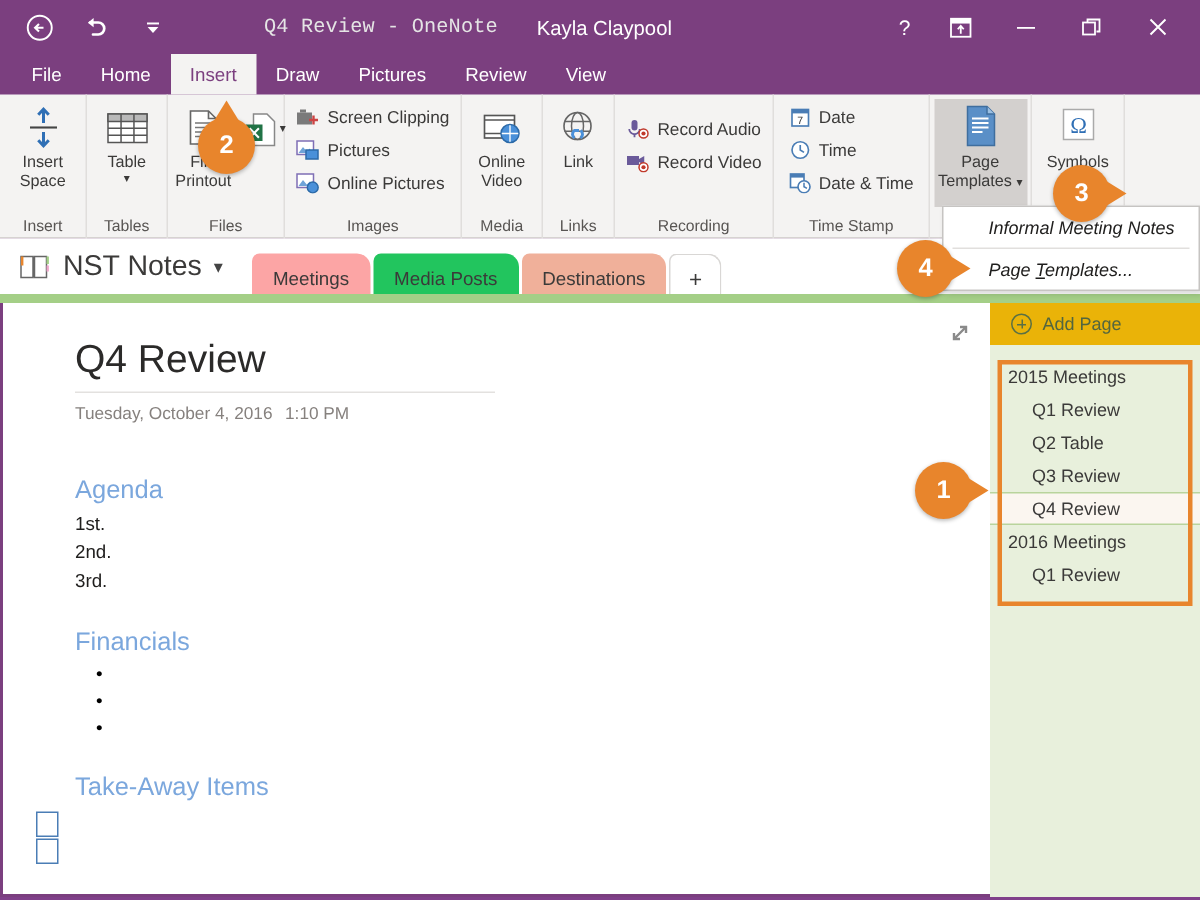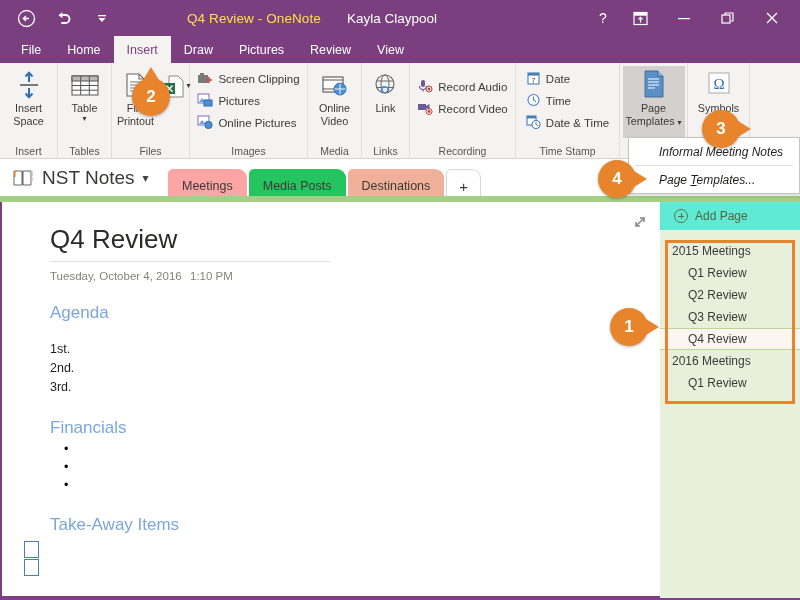--- a/index.html
+++ b/index.html
@@ -24,21 +24,21 @@
     color:#fff;
   }
   .qat { position:absolute; left:14px; top:6px; display:flex; align-items:center; gap:14px; }
   .qat-btn { width:24px; height:24px; display:flex; align-items:center; justify-content:center; color:#fff; }
   .qat-btn svg { display:block; }
   .title-center {
     position:absolute; left:0; top:0; width:800px; height:36px;
     display:flex; align-items:center; justify-content:center; gap:26px;
     pointer-events:none;
   }
-  .win-title { font-size:13.5px; color:#fde047; letter-spacing:.1px; }
+  .win-title { font-size:13.5px; color:#e5e5e5; letter-spacing:.1px;font-family:Liberation Mono, monospace; }
   .user-name { font-size:13.5px; color:#fff; }
   .win-ctrls { position:absolute; right:6px; top:0; height:36px; display:flex; align-items:center; }
   .win-ctrl {
     width:44px; height:36px; display:flex; align-items:center; justify-content:center;
     color:#fff; font-size:14px;
   }
   .win-ctrl svg { display:block; }
 
   
   .ribbon-tabs {
@@ -164,21 +164,21 @@
     position:absolute; left:22px; width:15px; height:17px;
     border:1.5px solid #4a7db5;
   }
 
   
   .pagelist {
     position:absolute; left:660px; top:202px; width:140px; height:396px;
     background:#e8f0dc;
   }
   .addpage {
-    height:28px; background:#5eead4;
+    height:28px; background:#eab308;
     display:flex; align-items:center; gap:7px;
     padding-left:14px; font-size:12px; color:#53663f;
   }
   .plus-circle {
     width:14px; height:14px; border:1.4px solid #5a7044; border-radius:50%;
     position:relative;
   }
   .plus-circle:before, .plus-circle:after {
     content:""; position:absolute; background:#5a7044;
   }
@@ -586,21 +586,21 @@
         <path d="M8 12 H4 V8" stroke="#8a8a8a" stroke-width="1.6" fill="none"></path>
       </svg>
     </div>
 
     <div class="pg-title">Q4 Review</div>
     <div class="pg-meta">
       <span class="pg-date">Tuesday, October 4, 2016</span>
       <span class="pg-time">1:10 PM</span>
     </div>
 
-    <div class="head" style="top:101px">Agenda</div>
+    <div class="head" style="top:115px">Agenda</div>
     <div class="lineitem" style="top:140px">1st.</div>
     <div class="lineitem" style="top:159px">2nd.</div>
     <div class="lineitem" style="top:178px">3rd.</div>
 
     <div class="head" style="top:216px">Financials</div>
     <div class="bulletrow" style="top:240px">•</div>
     <div class="bulletrow" style="top:258px">•</div>
     <div class="bulletrow" style="top:276px">•</div>
 
     <div class="head" style="top:313px">Take-Away Items</div>
@@ -614,21 +614,21 @@
       <span>Add Page</span>
     </div>
     <div class="pl-body">
       <div class="pl-item">
         <span>2015 Meetings</span>
       </div>
       <div class="pl-item sub">
         <span>Q1 Review</span>
       </div>
       <div class="pl-item sub">
-        <span>Q2 Review</span>
+        <span>Q2 Table</span>
       </div>
       <div class="pl-item sub">
         <span>Q3 Review</span>
       </div>
       <div class="pl-item sub active">
         <span>Q4 Review</span>
       </div>
       <div class="pl-item">
         <span>2016 Meetings</span>
       </div>

